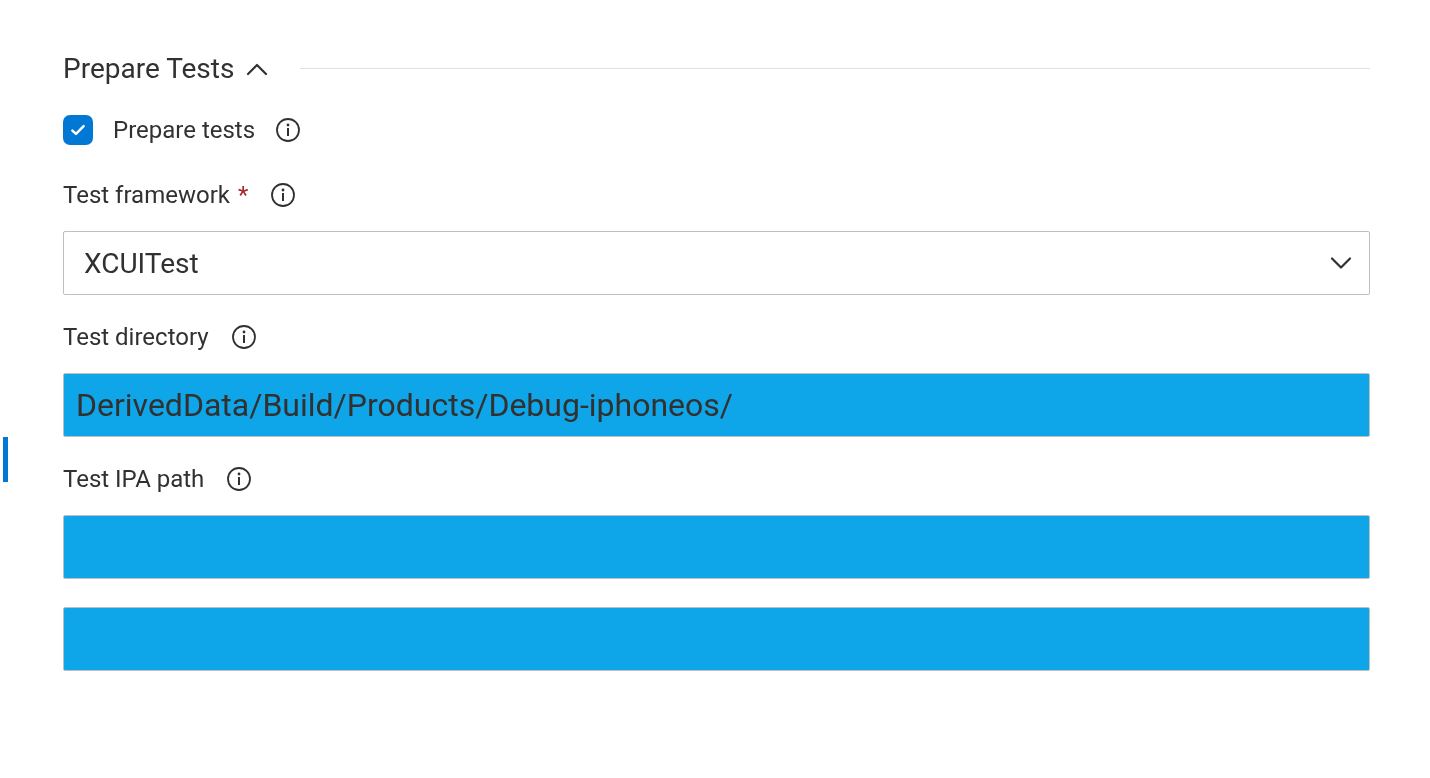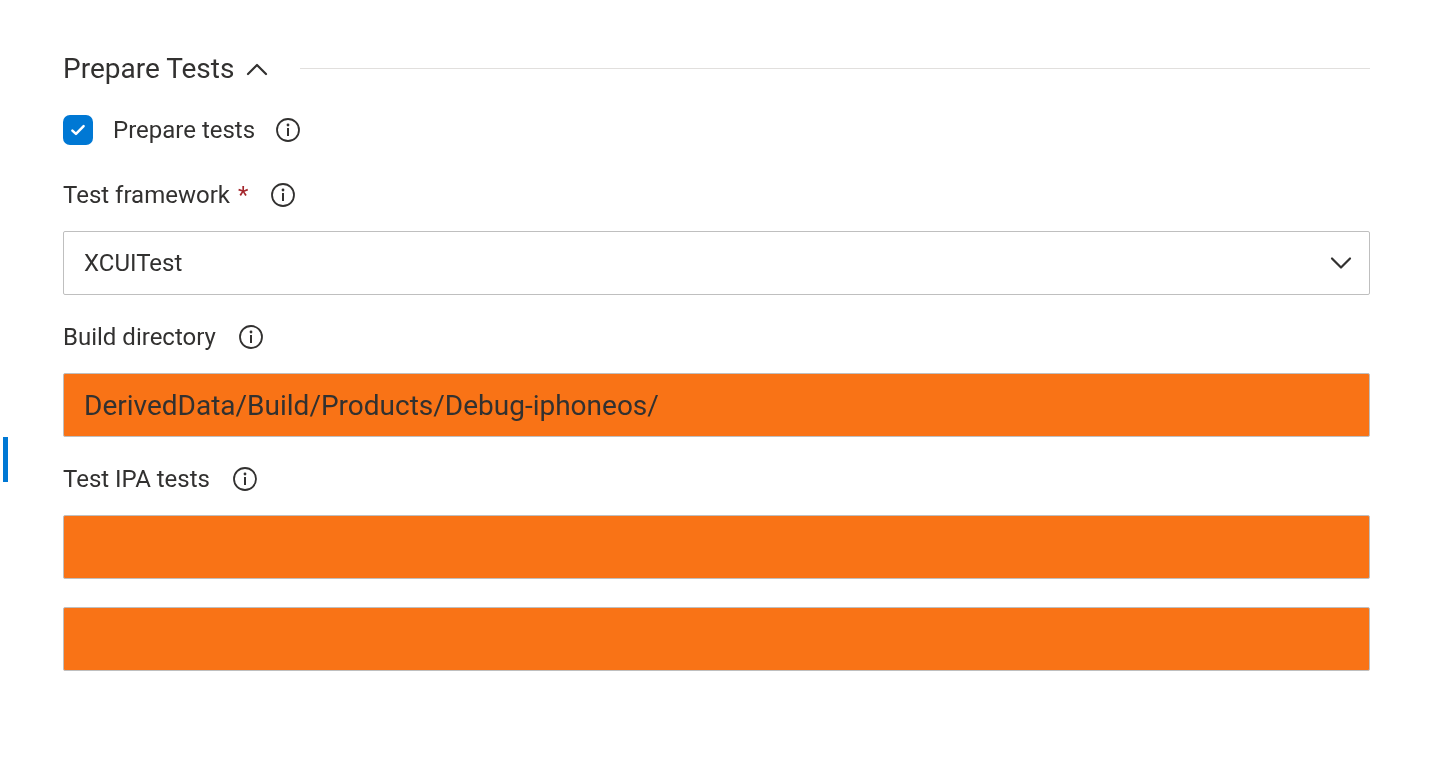--- a/index.html
+++ b/index.html
@@ -107,45 +107,45 @@
     }
     .select-wrapper {
       position: relative;
       width: 100%;
     }
     .select-input {
       width: 100%;
       height: 64px;
       border: 1px solid #bfbfbf;
       background: #ffffff;
-      font-size: 24px;
+      font-size: 28px;
       color: #323130;
       padding: 0 50px 0 20px;
       cursor: pointer;
       font-family: inherit;
       display: flex;
       align-items: center;
       border-radius: 2px;
       text-align: right;
     }
     .select-chevron {
       position: absolute;
       right: 18px;
       top: 50%;
       transform: translateY(-50%);
       pointer-events: none;
     }
     .text-input {
       width: 100%;
       height: 64px;
       border: 1px solid #bfbfbf;
-      background: #f97316;
-      font-size: 28px;
-      color: #323130;
-      padding: 0 20px;
+      background: #0ea5e9;
+      font-size: 32px;
+      color: #323130;
+      padding: 0 12px;
       font-family: inherit;
       border-radius: 2px;
     }
   </style>
 </head>
 <body>
 
 <div class="container">
   <div class="left-marker"></div>
 
@@ -195,35 +195,35 @@
         <span class="select-chevron">
           <svg width="22" height="14" viewBox="0 0 22 14" fill="none">
             <path d="M2 2 L11 11 L20 2" stroke="#323130" stroke-width="2.2" fill="none" stroke-linecap="round" stroke-linejoin="round"></path>
           </svg>
         </span>
       </div>
     </div>
 
     <div class="field-row">
       <div class="label-row">
-        <span class="field-label">Build directory</span>
+        <span class="field-label">Test directory</span>
         <span class="info-icon">
           <svg width="26" height="26" viewBox="0 0 26 26">
             <circle cx="13" cy="13" r="11" stroke="#323130" stroke-width="1.8" fill="none"></circle>
             <circle cx="13" cy="8" r="1.4" fill="#323130"></circle>
             <rect x="12" y="11" width="2" height="8" fill="#323130"></rect>
           </svg>
         </span>
       </div>
       <input type="text" class="text-input" value="DerivedData/Build/Products/Debug-iphoneos/" style="">
     </div>
 
     <div class="field-row">
       <div class="label-row">
-        <span class="field-label">Test IPA tests</span>
+        <span class="field-label">Test IPA path</span>
         <span class="info-icon">
           <svg width="26" height="26" viewBox="0 0 26 26">
             <circle cx="13" cy="13" r="11" stroke="#323130" stroke-width="1.8" fill="none"></circle>
             <circle cx="13" cy="8" r="1.4" fill="#323130"></circle>
             <rect x="12" y="11" width="2" height="8" fill="#323130"></rect>
           </svg>
         </span>
       </div>
       <input type="text" class="text-input" value="" style="">
     </div>

